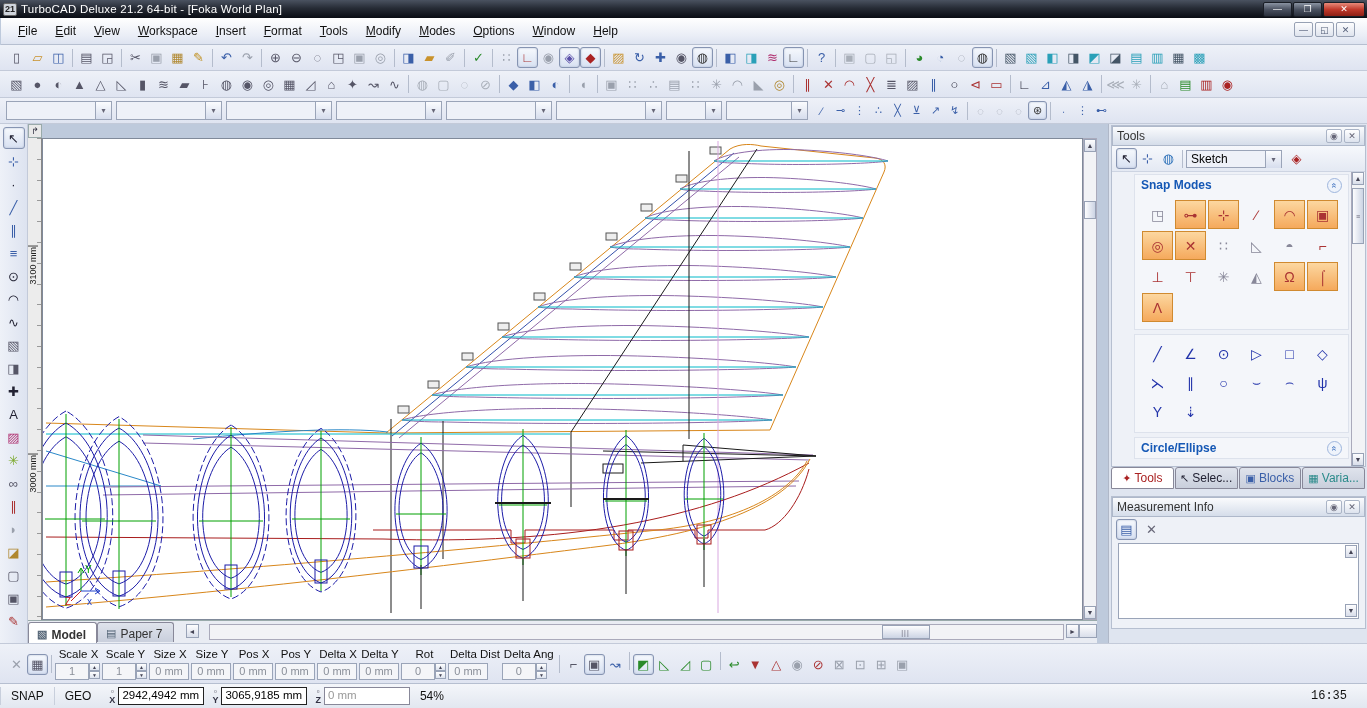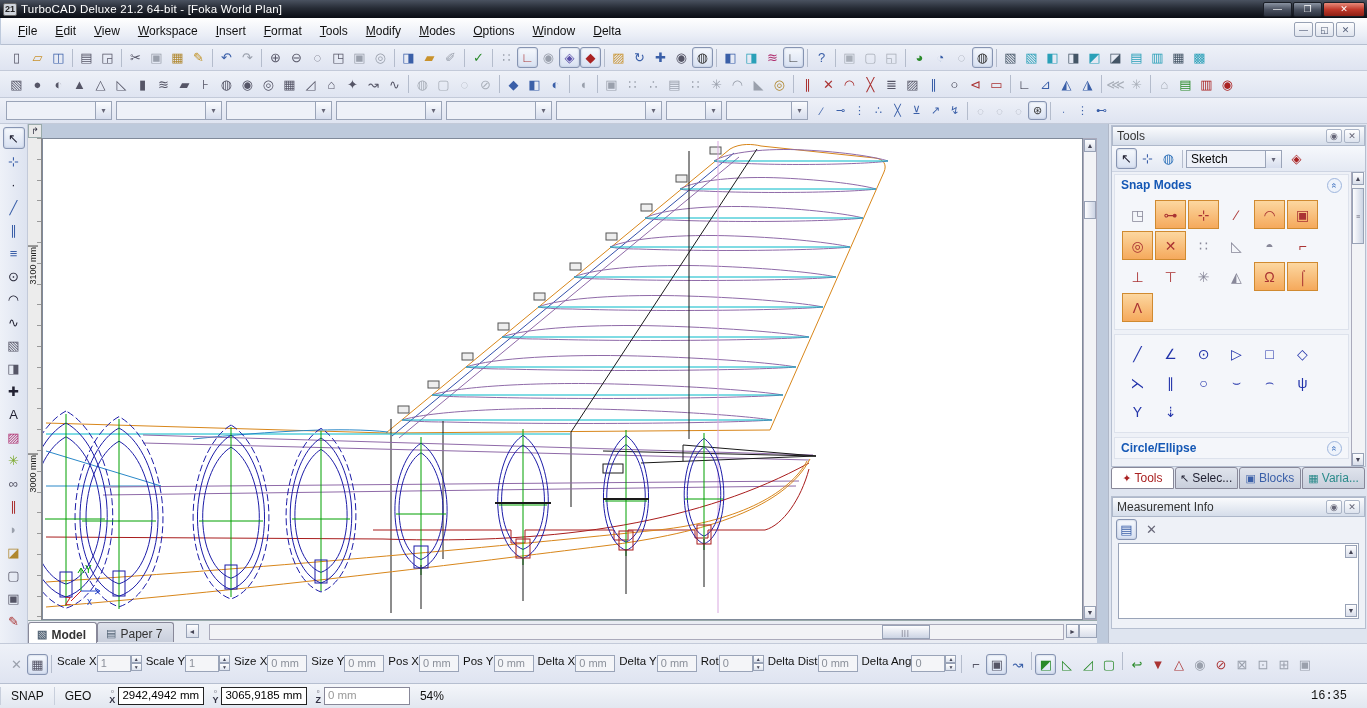--- a/index.html
+++ b/index.html
@@ -78,21 +78,21 @@
     display:flex; align-items:center; justify-content:center; margin-top:3px;}
 
   
   #rightpanel { position:absolute; left:1108px; top:0px; width:259px; height:519px; background:#dfe5f0; border-left:1px solid #b0b8c8; }
   .ptitle { height:20px; background:linear-gradient(180deg,#fafbfd,#d5ddea); border:1px solid #aeb8ca; display:flex; align-items:center; padding:0 4px; color:#333; }
   .ptitle .txt { flex:1; font-size:12px; }
   .pbtn { width:16px; height:14px; display:flex; align-items:center; justify-content:center; font-size:9px; color:#667;
     border:1px solid #aab4c6; background:linear-gradient(180deg,#fff,#dde3ee); border-radius:2px; margin-left:2px; }
   #toolspanel { position:absolute; left:2px; top:1px; width:255px; height:342px; background:#eef1f7; border:1px solid #b6bfd0; }
   #tools-toolbar { height:26px; display:flex; align-items:center; padding:2px 4px; border-bottom:1px solid #cdd4e2; background:linear-gradient(180deg,#f6f8fc,#e4e9f3); }
-  #tools-scroll { position:relative; height:294px; overflow:hidden; }
+  #tools-scroll { position:relative; height:294px; overflow:hidden;padding-left:20px; }
   #tools-vscroll { position:absolute; right:0; top:0; width:14px; height:294px; background:#f2f3f6; border-left:1px solid #aab; }
   #tthumb { position:absolute; left:0px; top:16px; width:12px; height:56px; background:linear-gradient(90deg,#fdfdfe,#ccd4e4); border:1px solid #98a2b6;
     display:flex; align-items:center; justify-content:center; font-size:7px; color:#667;}
   .section { margin:2px 16px 4px 2px; background:#f4f6fa; border:1px solid #dde2ec; }
   .sechead { height:20px; display:flex; align-items:center; padding:0 6px; }
   .sechead .st { flex:1; color:#1558b5; font-weight:bold; font-size:12px; }
   .chev { width:15px; height:15px; border-radius:50%; border:1px solid #9fb6dd; color:#2a62b8; font-size:9px;
     display:flex; align-items:center; justify-content:center; background:#eef3fb; transform:rotate(90deg); }
   .icongrid { display:flex; flex-wrap:wrap; padding:4px 4px 6px 6px; }
   .sicon { width:31px; height:29px; display:flex; align-items:center; justify-content:center; font-size:14px; color:#a33;
@@ -106,21 +106,21 @@
   .ptab .g { font-size:11px; }
   #measurepanel { position:absolute; left:2px; top:372px; width:255px; height:133px; background:#eef1f7; border:1px solid #b6bfd0; }
   #measure-toolbar { height:24px; display:flex; align-items:center; padding:2px 4px; gap:4px; }
   #measure-box { position:relative; margin:2px 6px; height:76px; background:#fff; border:1px solid #9aa4b8; }
   #measure-box .sbtn { left:auto; right:1px; width:12px; }
 
   
   #inspector { position:absolute; left:0; top:643px; width:1367px; height:40px; background:linear-gradient(180deg,#eef1f8,#dfe4f1);
     border-top:1px solid #c3cad9; display:flex; align-items:center; padding-left:6px; }
   #inspector .tbtn { margin-top:2px; }
-  .ifield { display:flex; margin-right:2px; flex:none; }
+  .ifield { display:flex; flex-direction:column; margin-right:2px; flex:none;text-align:center; }
   .iflabel { font-size:11.5px; color:#111; padding-left:2px; height:15px; white-space:nowrap; }
   .ifrow { display:flex; }
   .ifbox { width:40px; height:17px; border:1px solid #9aa4b8; background:#f4f5f8; color:#8a8f99; font-size:11px; padding:1px 3px; }
   .ifspin { display:none; width:11px; flex-direction:column; }
   .ifspin i { height:8px; border:1px solid #9aa4b8; background:linear-gradient(180deg,#fff,#dde3ee); font-size:5px; color:#445;
     font-style:normal; display:flex; align-items:center; justify-content:center; }
   .ifield.spin .ifspin { display:flex; }
   .ifield.spin .ifbox { width:34px; }
 
   
@@ -154,21 +154,21 @@
     <span class="menu-item">Edit</span>
     <span class="menu-item">View</span>
     <span class="menu-item">Workspace</span>
     <span class="menu-item">Insert</span>
     <span class="menu-item">Format</span>
     <span class="menu-item">Tools</span>
     <span class="menu-item">Modify</span>
     <span class="menu-item">Modes</span>
     <span class="menu-item">Options</span>
     <span class="menu-item">Window</span>
-    <span class="menu-item">Delta</span>
+    <span class="menu-item">Help</span>
   </div>
 <div id="mdibtns" style="position:absolute;top:22px;right:6px;display:flex;">
 
 <span class="mdib">—</span>
     <span class="mdib">◱</span>
     <span class="mdib">✕</span>
   </div>
 
 <div id="tb1" class="tbrow">
 

